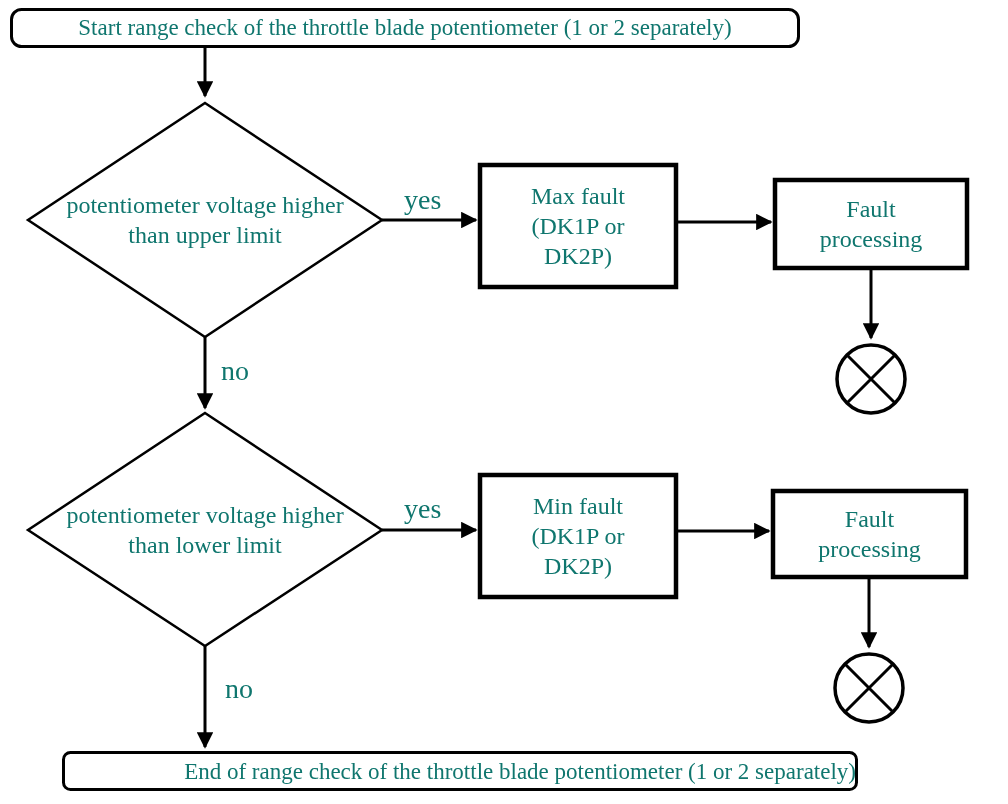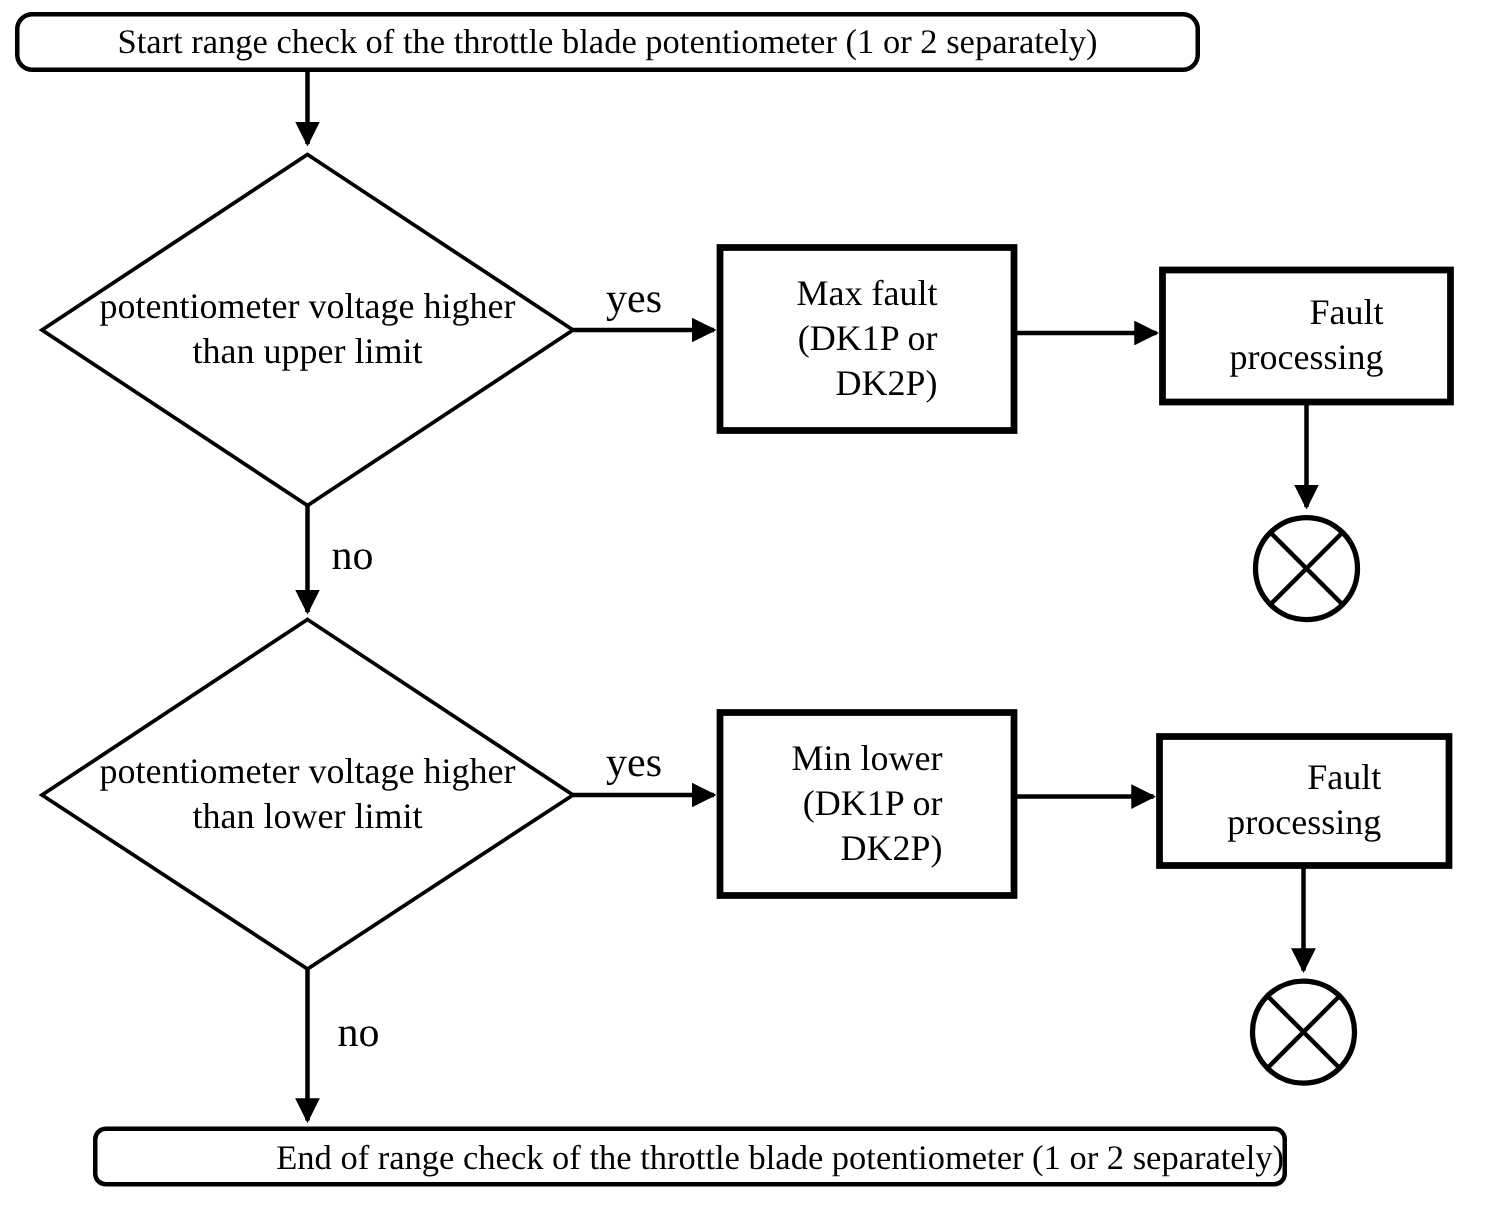--- a/index.html
+++ b/index.html
@@ -19,37 +19,37 @@
   .canvas svg {
     position: absolute;
     left: 0;
     top: 0;
   }
   .label {
     position: absolute;
     white-space: pre-line;
     font-size: 24px;
     line-height: 30px;
-    color: #000000;
+    color: #0f766e;
   }
   .terminator-label {
     text-align: center;
     line-height: 39px;
     font-size: 23px;
     height: 39px;
     overflow: hidden;
   }
   .center-label {
     text-align: center;
   }
   .node-label {
     display: flex;
     align-items: center;
     justify-content: center;
-    text-align: right;
+    text-align: center;
   }
   .edge-label {
     font-size: 28px;
     line-height: 24px;
   }
 </style>
 </head>
 <body>
 
 <div class="canvas">
@@ -120,21 +120,21 @@
   <div class="label node-label" style="left:775px; top:180px; width:192px; height:88px;">Fault
 processing</div>
 
   <div class="label edge-label" style="left:221px; top:359px;">no</div>
 
   <div class="label center-label" style="left:29px; top:500px; width:352px;">potentiometer voltage higher
 than lower limit</div>
 
   <div class="label edge-label" style="left:404px; top:497px;">yes</div>
 
-  <div class="label node-label" style="left:480px; top:475px; width:196px; height:122px;">Min lower
+  <div class="label node-label" style="left:480px; top:475px; width:196px; height:122px;">Min fault
 (DK1P or
 DK2P)</div>
 
   <div class="label node-label" style="left:773px; top:491px; width:193px; height:86px;">Fault
 processing</div>
 
   <div class="label edge-label" style="left:225px; top:677px;">no</div>
 
   <div class="label terminator-label" style="left:64px; top:752px; width:792px;text-align:right;">End of range check of the throttle blade potentiometer (1 or 2 separately)</div>
 

